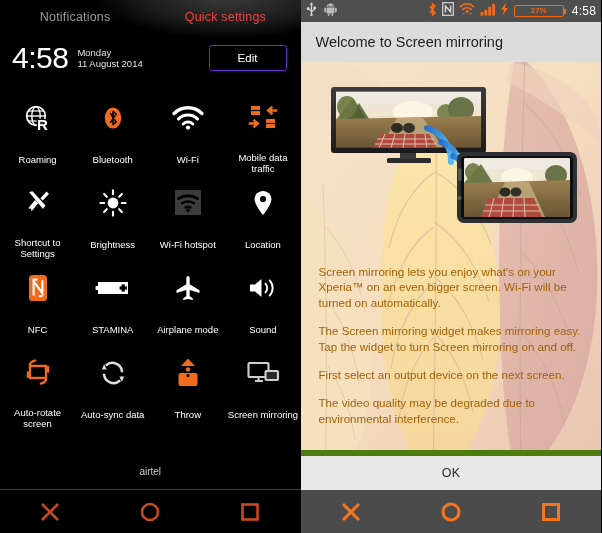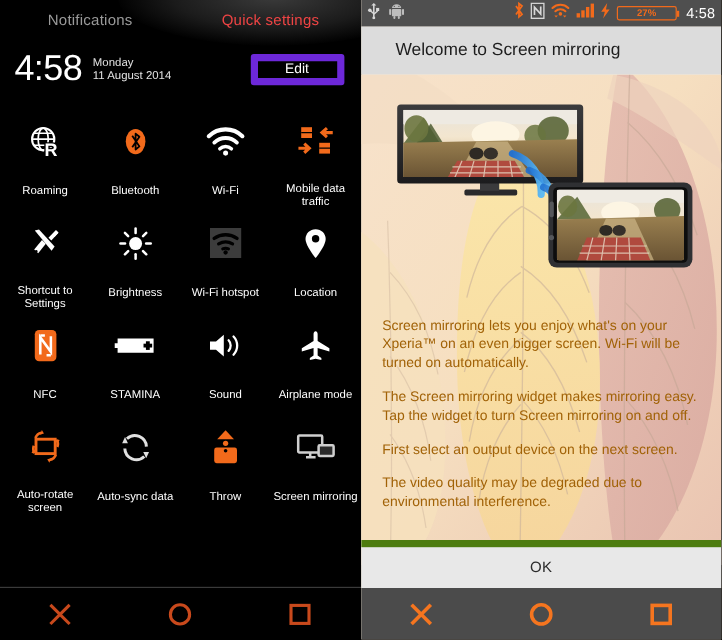--- a/index.html
+++ b/index.html
@@ -18,21 +18,21 @@
   .tabs { position:relative; display:flex; height:34px; align-items:center; }
   .tab { flex:1; text-align:center; font-size:12.5px; letter-spacing:.2px; }
   .tab.inactive { color:#9a9a9a; }
   .tab.active { color:#ef4444; }
 
   .clockrow { position:relative; display:flex; align-items:center; height:48px;
               padding:0 14px 0 12px; }
   .bigclock { font-size:30px; font-weight:300; letter-spacing:-.5px; line-height:1; color:#fff; }
   .datebox { margin-left:9px; line-height:1.18; font-size:9.5px; color:#e2e2e2; }
   .editbtn { margin-left:auto; width:78px; height:26px; background:#000;
-             border:6px solid #6d28d9; border-radius:2.5px; color:#fff;
+             border:1px solid #6d28d9; border-radius:2.5px; color:#fff;
              font-size:11.5px; display:flex; align-items:center; justify-content:center; }
 
   .grid { position:relative; padding:8px 0 0 0; }
   .grow { display:flex; }
   .tile { width:75.25px; height:85px; display:flex; flex-direction:column;
           align-items:center; padding-top:8px; }
   .tile .ic { height:40px; display:flex; align-items:center; justify-content:center; }
   .tile .lbl { margin-top:16px; font-size:9.5px; line-height:1.22; text-align:center;
                color:#ffffff; width:74px; }
 
@@ -55,21 +55,21 @@
   .sb-right { margin-left:auto; display:flex; align-items:center; gap:5px; }
   .sb-time { font-size:12px; color:#fff; margin-left:3px; letter-spacing:.2px; }
   .battpill { display:flex; align-items:center; justify-content:center;
               border:1.5px solid #f26a1b; border-radius:2px; height:12px; min-width:24px;
               padding:0 16px; position:relative; }
   .battpill span { font-size:8px; font-weight:bold; color:#f26a1b; line-height:1; }
   .battpill:after { content:""; position:absolute; right:-3px; top:3px; width:2px;
                     height:5px; background:#f26a1b; }
 
   .titlebar { position:relative; height:40px; background:#dcdcdc;
-              display:flex; align-items:center; padding-left:29px; z-index:4;text-align:right; }
+              display:flex; align-items:center; padding-left:15px; z-index:4;text-align:right; }
   .titlebar .t { font-size:14.5px; color:#1d1d1d; }
 
   .wall { position:absolute; top:62px; left:0; width:301px; height:409px; overflow:hidden; }
 
   .content { position:absolute; top:62px; left:0; width:301px; height:409px; z-index:3; }
 
   .illus { position:absolute; top:14px; left:0; width:301px; height:155px; }
 
   .paras { position:absolute; top:182px; left:18px; width:268px; color:#a16207;margin-top:20px; }
   .para { font-size:11.6px; line-height:1.33; margin-bottom:13px; }
@@ -240,38 +240,38 @@
                 <rect x="25.6" y="10.4" width="7.2" height="3.2"></rect>
                 <rect x="27.6" y="8.4" width="3.2" height="7.2"></rect>
               </g>
             </svg>
           </div>
           <div class="lbl">STAMINA</div>
         </div>
 
         <div class="tile">
           <div class="ic">
+            <svg width="28" height="28" viewBox="0 0 28 28">
+              <path d="M14 2 C12.9 2 12.3 3.1 12.3 4.6 L12.3 10.2 L2.5 16.2 L2.5 19 L12.3 16.1
+                       L12.3 22.2 L9.2 24.3 L9.2 26 L14 24.9 L18.8 26 L18.8 24.3 L15.7 22.2
+                       L15.7 16.1 L25.5 19 L25.5 16.2 L15.7 10.2 L15.7 4.6 C15.7 3.1 15.1 2 14 2 Z" fill="#fff"></path>
+            </svg>
+          </div>
+          <div class="lbl">Airplane mode</div>
+        </div>
+
+        <div class="tile">
+          <div class="ic">
             <svg width="32" height="26" viewBox="0 0 32 26">
               <path d="M3 9.5 L8 9.5 L14.5 4 L14.5 22 L8 16.5 L3 16.5 Z" fill="#fff"></path>
               <path d="M18.5 8.6 A6.5 6.5 0 0 1 18.5 17.4" fill="none" stroke="#fff" stroke-width="1.9" stroke-linecap="round"></path>
               <path d="M22.6 5.4 A11 11 0 0 1 22.6 20.6" fill="none" stroke="#fff" stroke-width="1.9" stroke-linecap="round"></path>
             </svg>
           </div>
           <div class="lbl">Sound</div>
-        </div>
-
-        <div class="tile">
-          <div class="ic">
-            <svg width="28" height="28" viewBox="0 0 28 28">
-              <path d="M14 2 C12.9 2 12.3 3.1 12.3 4.6 L12.3 10.2 L2.5 16.2 L2.5 19 L12.3 16.1
-                       L12.3 22.2 L9.2 24.3 L9.2 26 L14 24.9 L18.8 26 L18.8 24.3 L15.7 22.2
-                       L15.7 16.1 L25.5 19 L25.5 16.2 L15.7 10.2 L15.7 4.6 C15.7 3.1 15.1 2 14 2 Z" fill="#fff"></path>
-            </svg>
-          </div>
-          <div class="lbl">Airplane mode</div>
         </div>
       </div>
 
       <div class="grow">
         <div class="tile">
           <div class="ic">
             <svg width="32" height="30" viewBox="0 0 32 30">
               <rect x="8" y="9" width="16" height="12" fill="none" stroke="#f26a1b" stroke-width="2.4"></rect>
               <path d="M7.5 8 A7 7 0 0 1 12.5 3.6" fill="none" stroke="#f26a1b" stroke-width="2.2"></path>
               <path d="M12.9 1.4 L14.6 4.2 L11.3 5.2 Z" fill="#f26a1b"></path>
@@ -317,20 +317,21 @@
               <line x1="9" y1="21" x2="17" y2="21" stroke="#cfcfcf" stroke-width="2.1"></line>
               <line x1="12.5" y1="17" x2="12.5" y2="21" stroke="#cfcfcf" stroke-width="2.1"></line>
               <rect x="19.5" y="11" width="12.5" height="9" rx="1" fill="#2b2b2b" stroke="#cfcfcf" stroke-width="2.1"></rect>
             </svg>
           </div>
           <div class="lbl">Screen mirroring</div>
         </div>
       </div>
     </div>
 
+    <div class="carrier">airtel</div>
     <div class="hairline"></div>
 
     <div class="navbar dark">
       <div class="navcell">
         <svg width="26" height="26" viewBox="0 0 26 26">
           <line x1="5" y1="5" x2="21" y2="21" stroke="#c8491c" stroke-width="2.6"></line>
           <line x1="21" y1="5" x2="5" y2="21" stroke="#c8491c" stroke-width="2.6"></line>
         </svg>
       </div>
       <div class="navcell">

